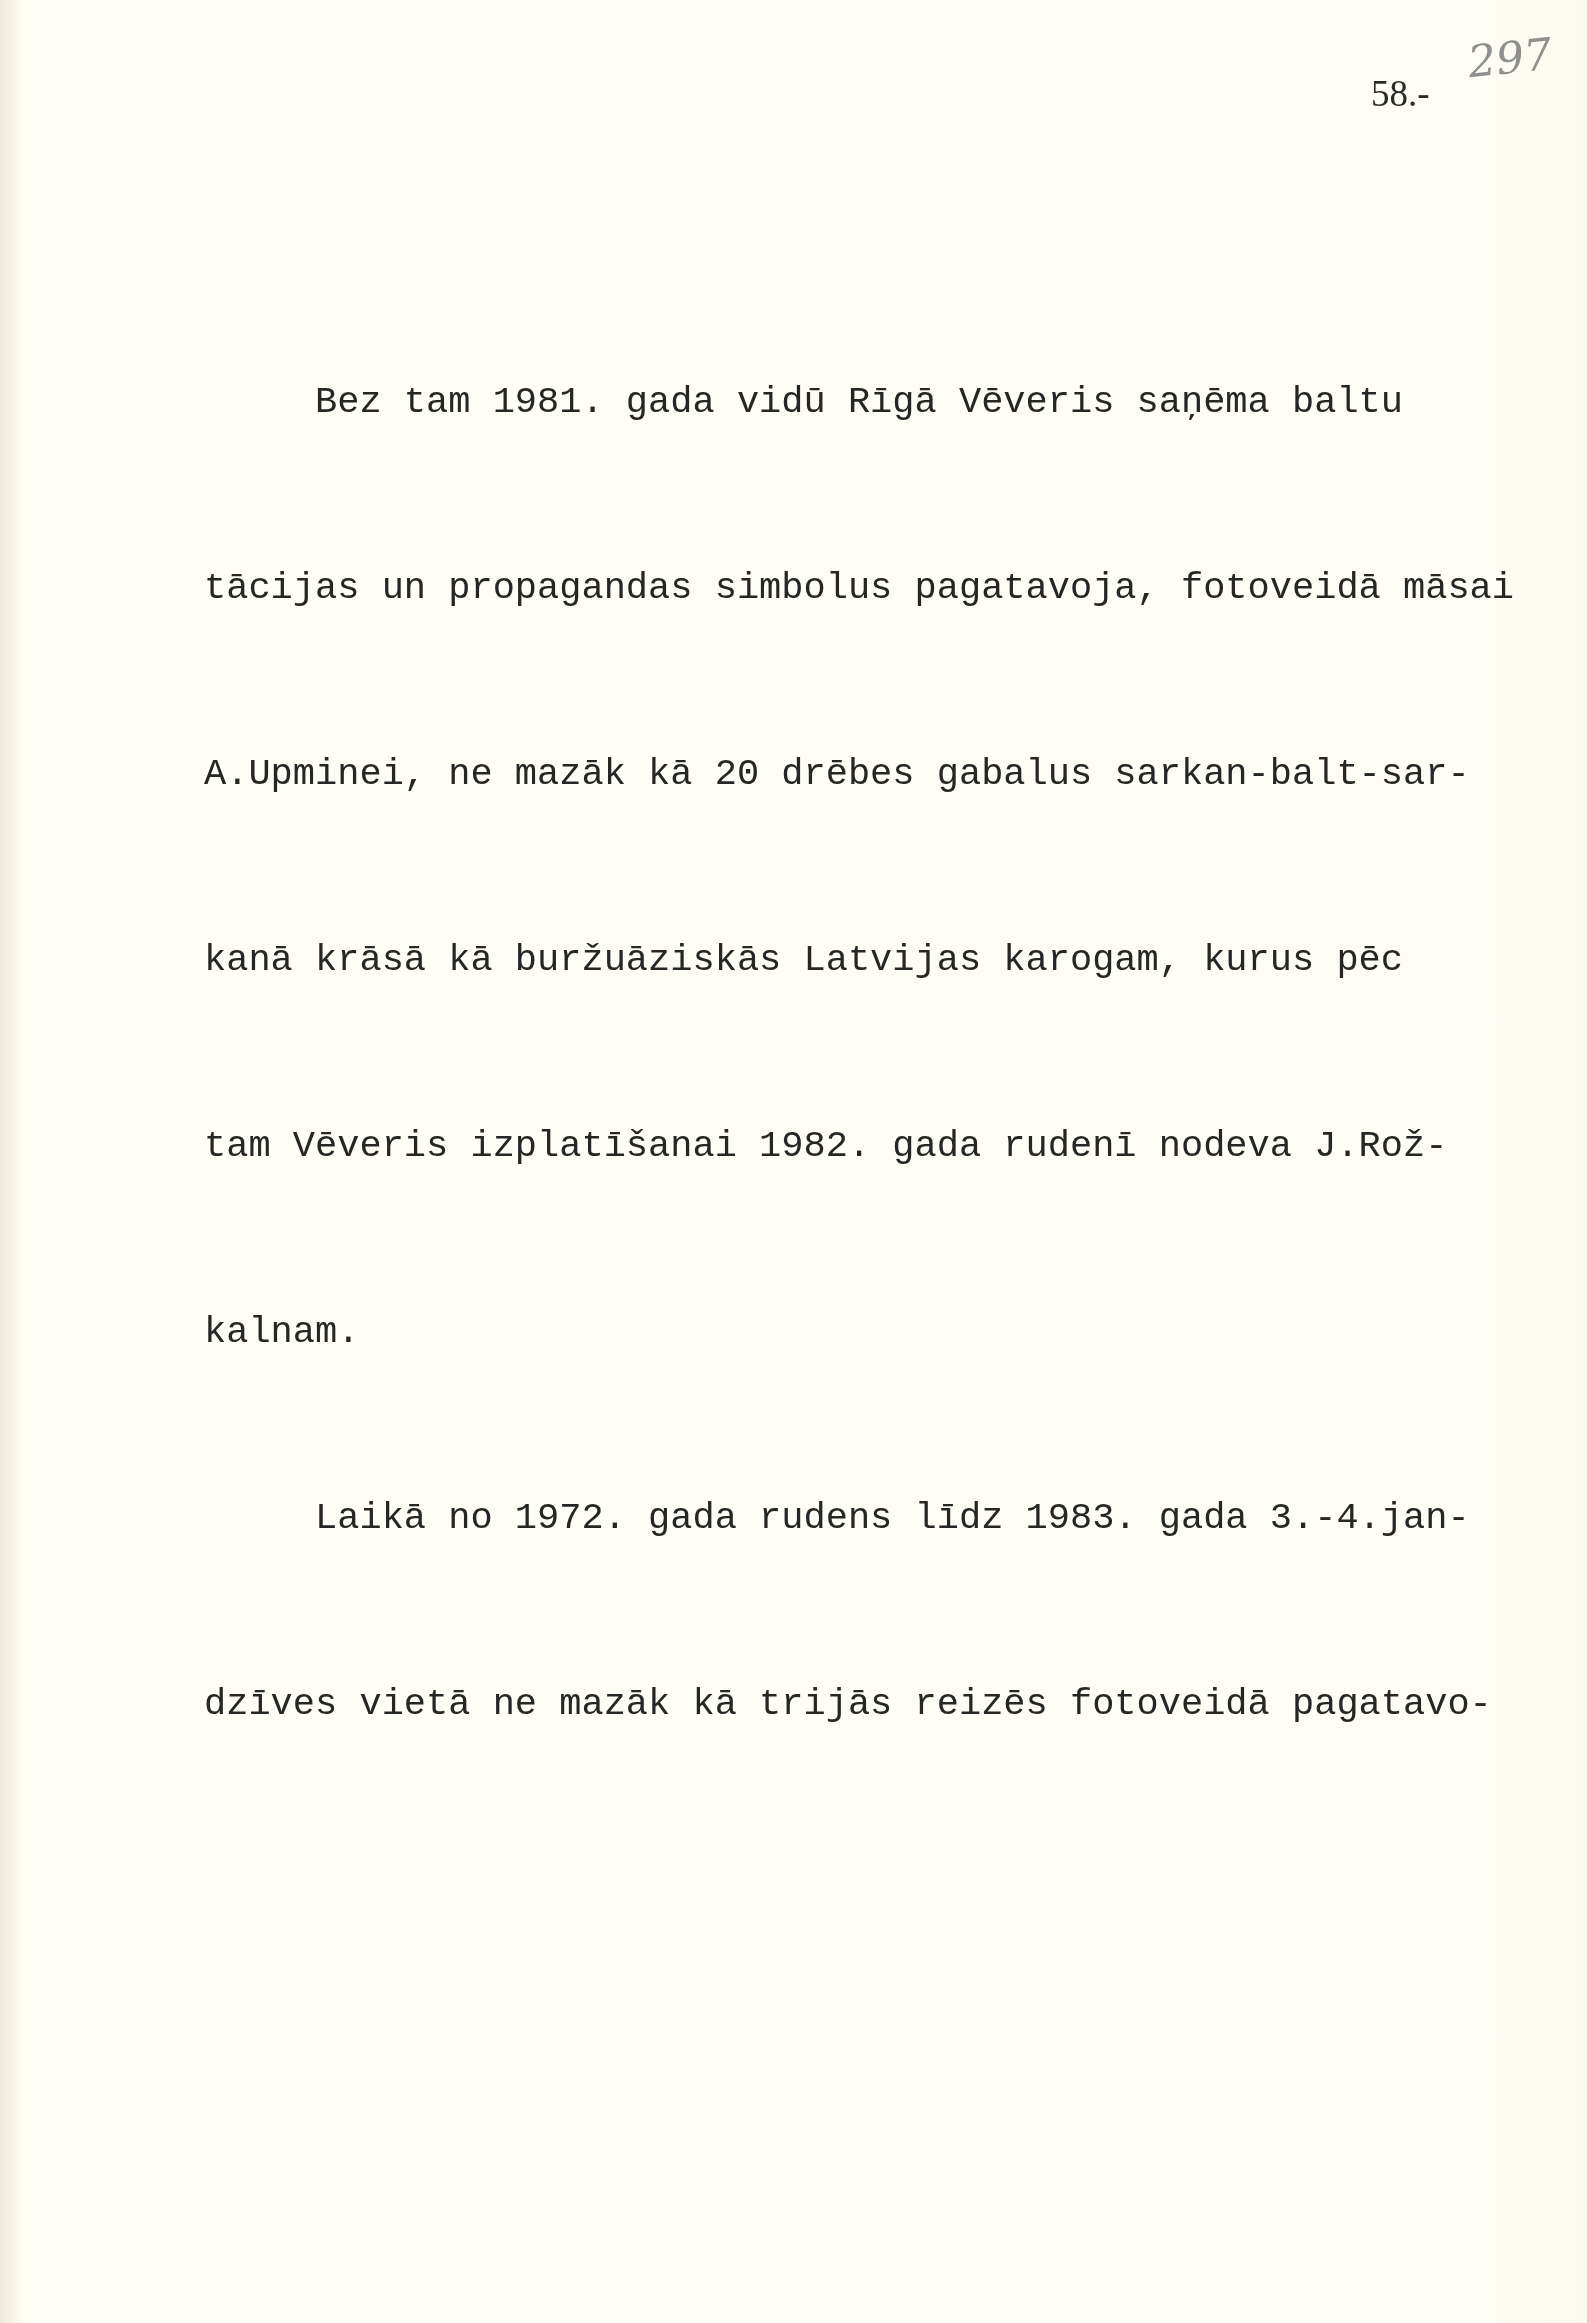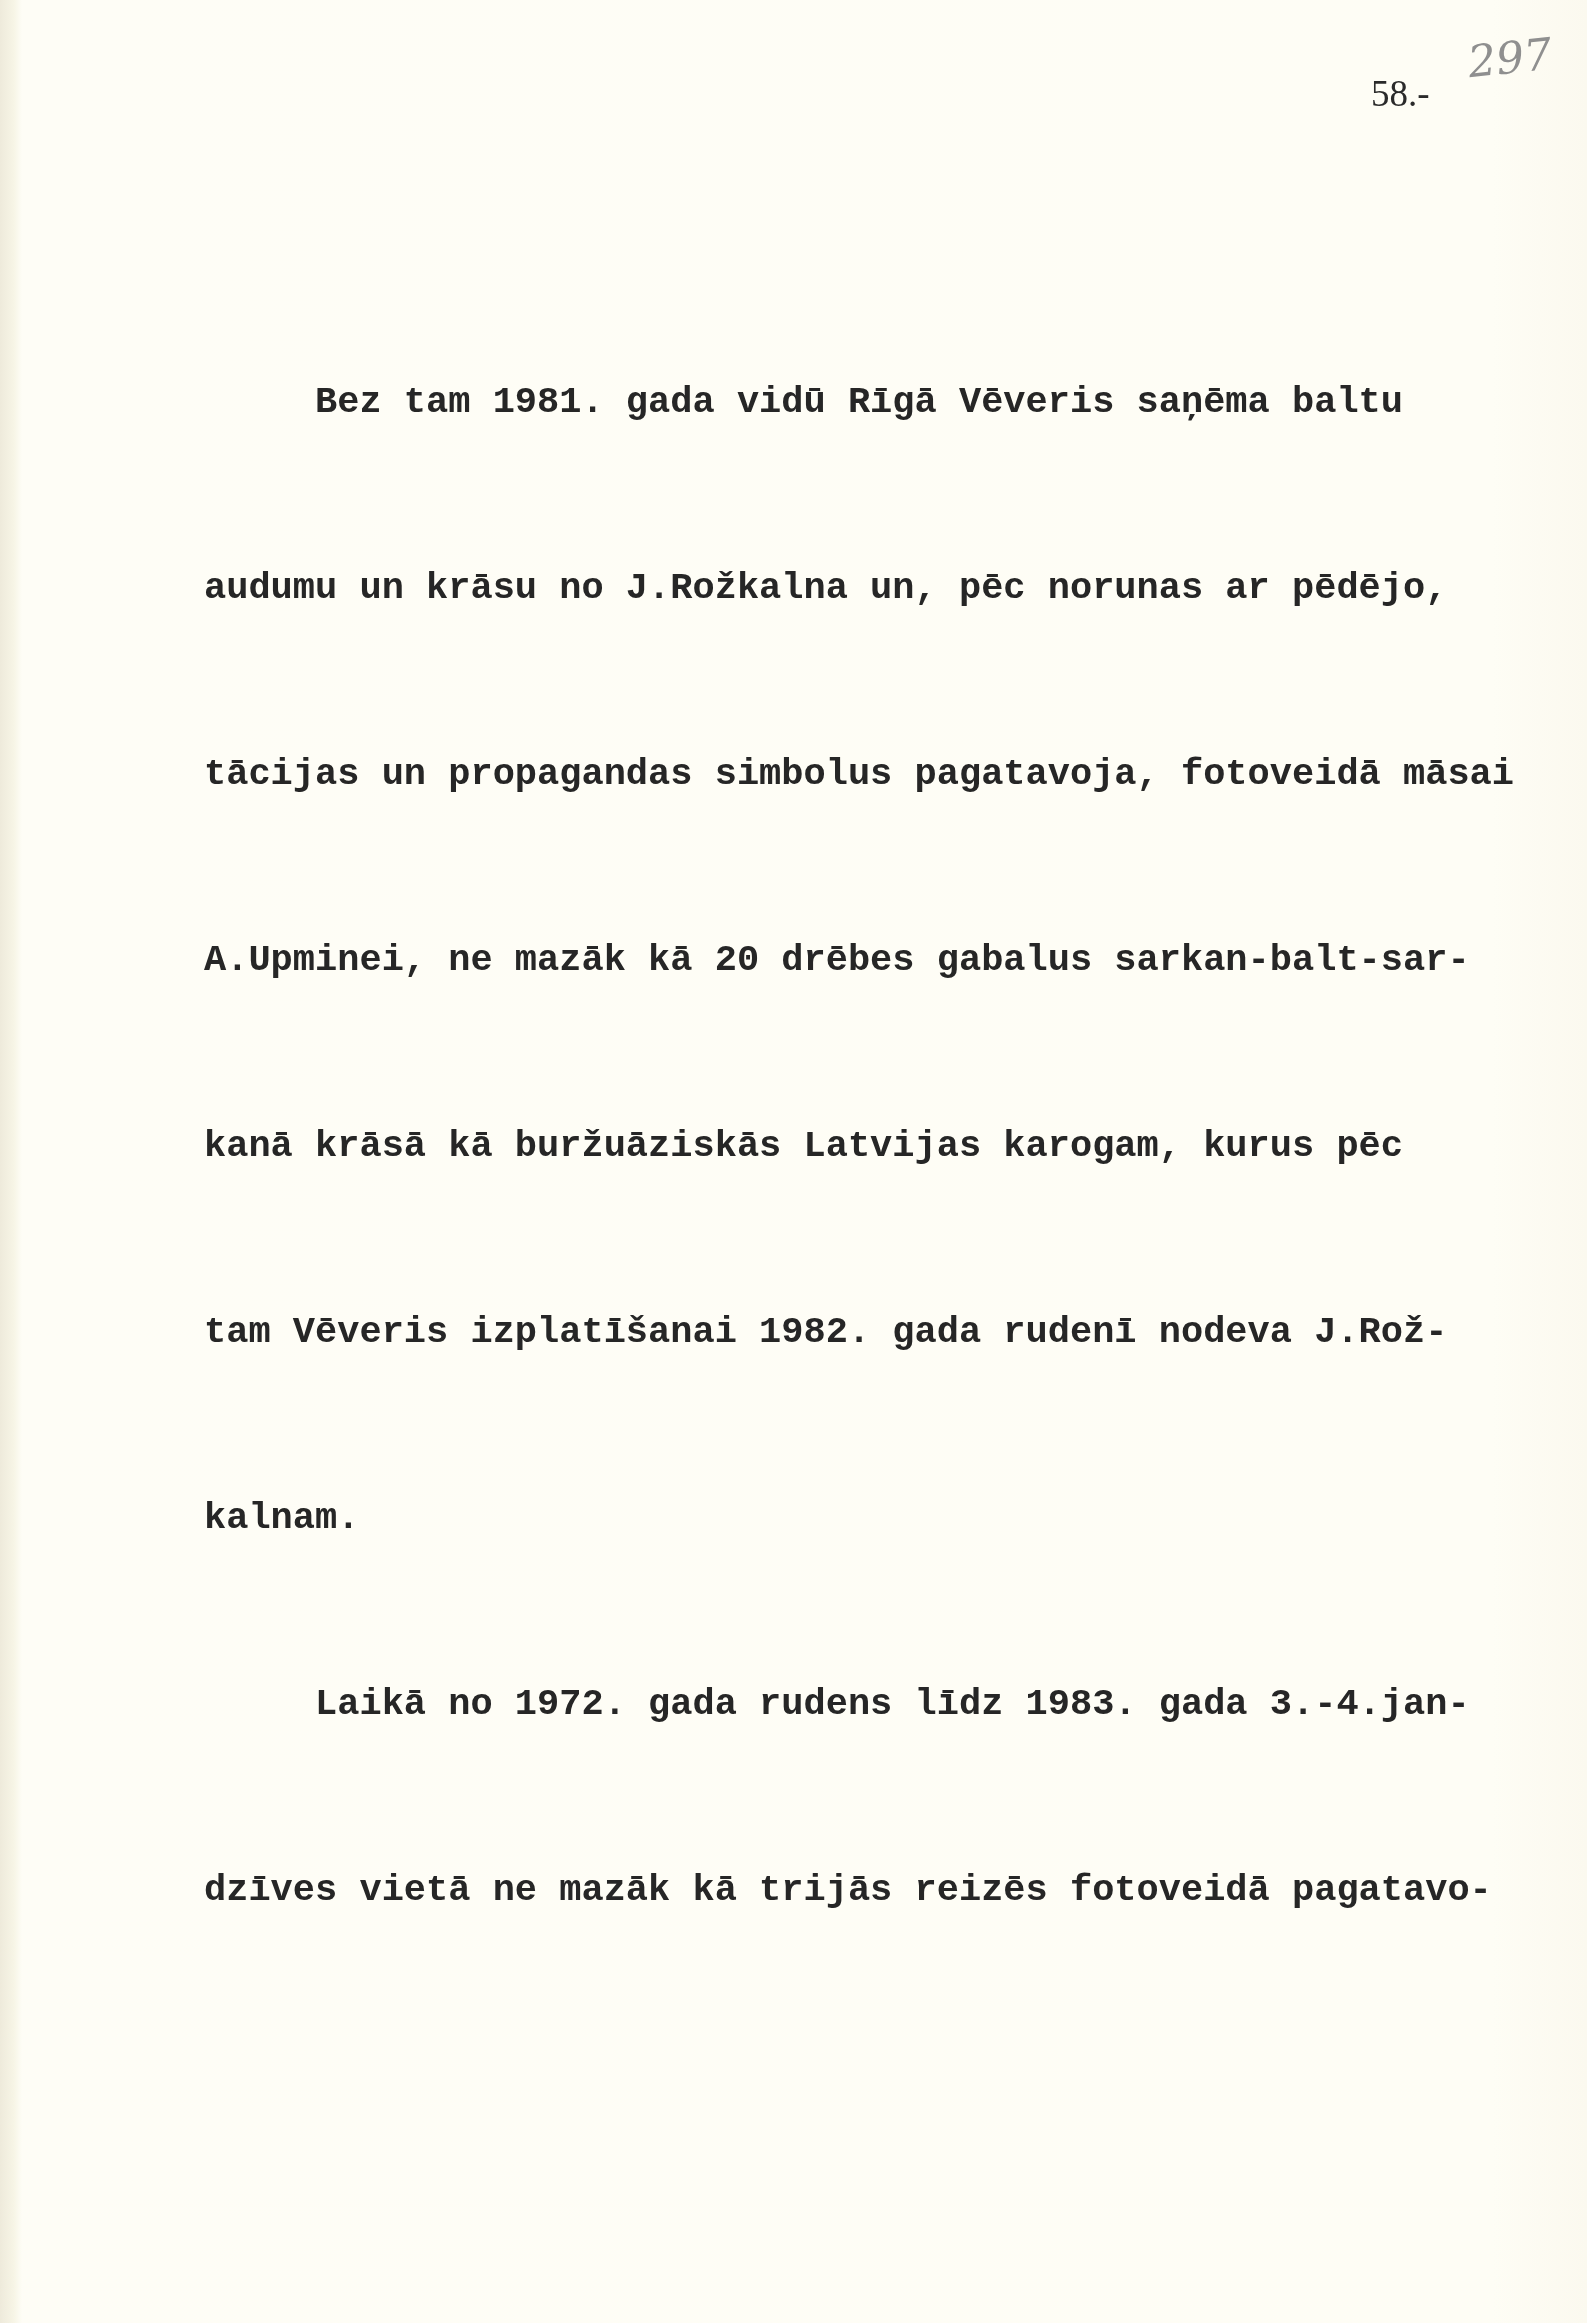--- a/index.html
+++ b/index.html
@@ -39,32 +39,31 @@
     position: absolute;
     left: 204px;
     top: 247px;
     width: 1353px;
     font-family: "Liberation Mono", "DejaVu Sans Mono", monospace;
     font-size: 37px;
     line-height: 62px;
     color: #262626;
     white-space: pre;
   }
-  .line { display: block; height: 62px; font-weight: bold; }
+  .line { display: block; height: 62px; }
 </style>
 </head>
 <body>
 
 <div class="page">
   <div class="archive-number">297</div>
   <div class="page-number">58.-</div>
 
   <div class="body-text">
     <span class="line">     Bez tam 1981. gada vidū Rīgā Vēveris saņēma baltu</span>
-    <span class="line">audumu un krāsu no J.Rožkalna un, pēc norunas ar pēdējo,</span>
     <span class="line">tācijas un propagandas simbolus pagatavoja, fotoveidā māsai</span>
     <span class="line">A.Upminei, ne mazāk kā 20 drēbes gabalus sarkan-balt-sar-</span>
     <span class="line">kanā krāsā kā buržuāziskās Latvijas karogam, kurus pēc</span>
     <span class="line">tam Vēveris izplatīšanai 1982. gada rudenī nodeva J.Rož-</span>
     <span class="line">kalnam.</span>
     <span class="line">     Laikā no 1972. gada rudens līdz 1983. gada 3.-4.jan-</span>
     <span class="line">dzīves vietā ne mazāk kā trijās reizēs fotoveidā pagatavo-</span>
     
     
     

